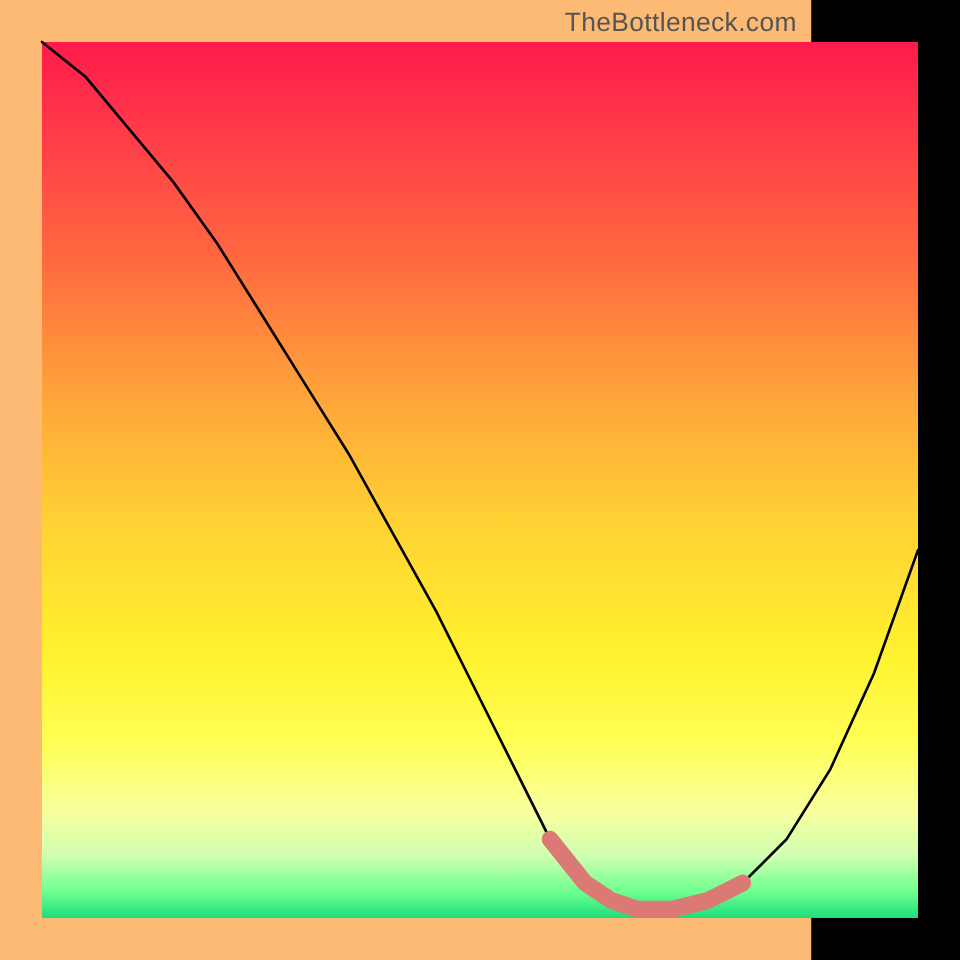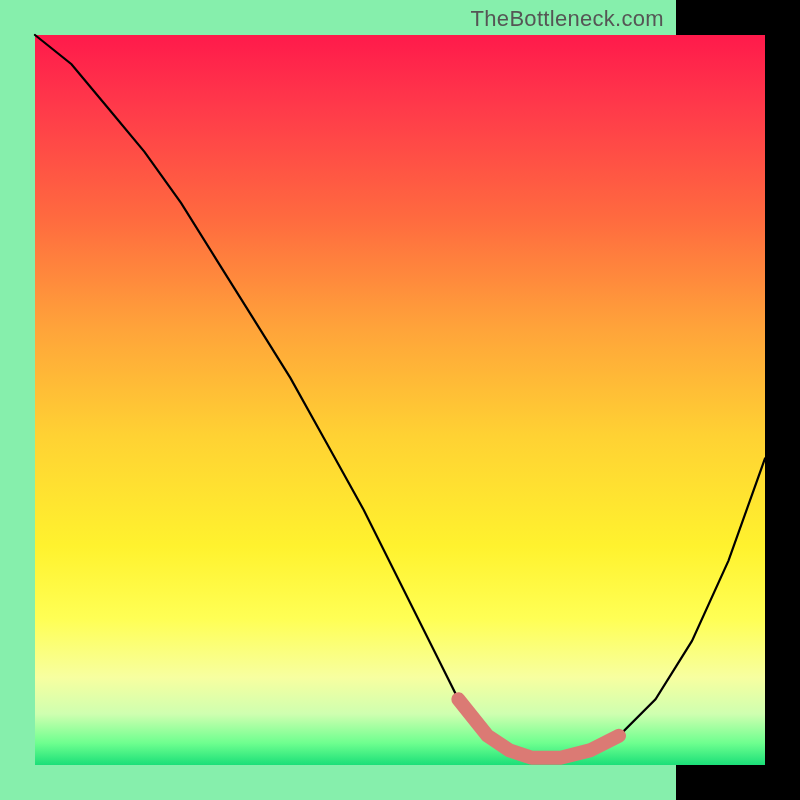--- a/index.html
+++ b/index.html
@@ -8,21 +8,21 @@
     background: #000;
     width: 800px;
     height: 800px;
     overflow: hidden;
     font-family: Arial, Helvetica, sans-serif;
   }
   .frame {
     position: relative;
     width: 676px;
     height: 800px;
-    background: #86efac;
+    background: #fdba74;
   }
   .watermark {
     position: absolute;
     top: 6px;
     right: 12px;
     color: #555;
     font-size: 22px;
     font-weight: 500;
     letter-spacing: 0.3px;
     user-select: none;

